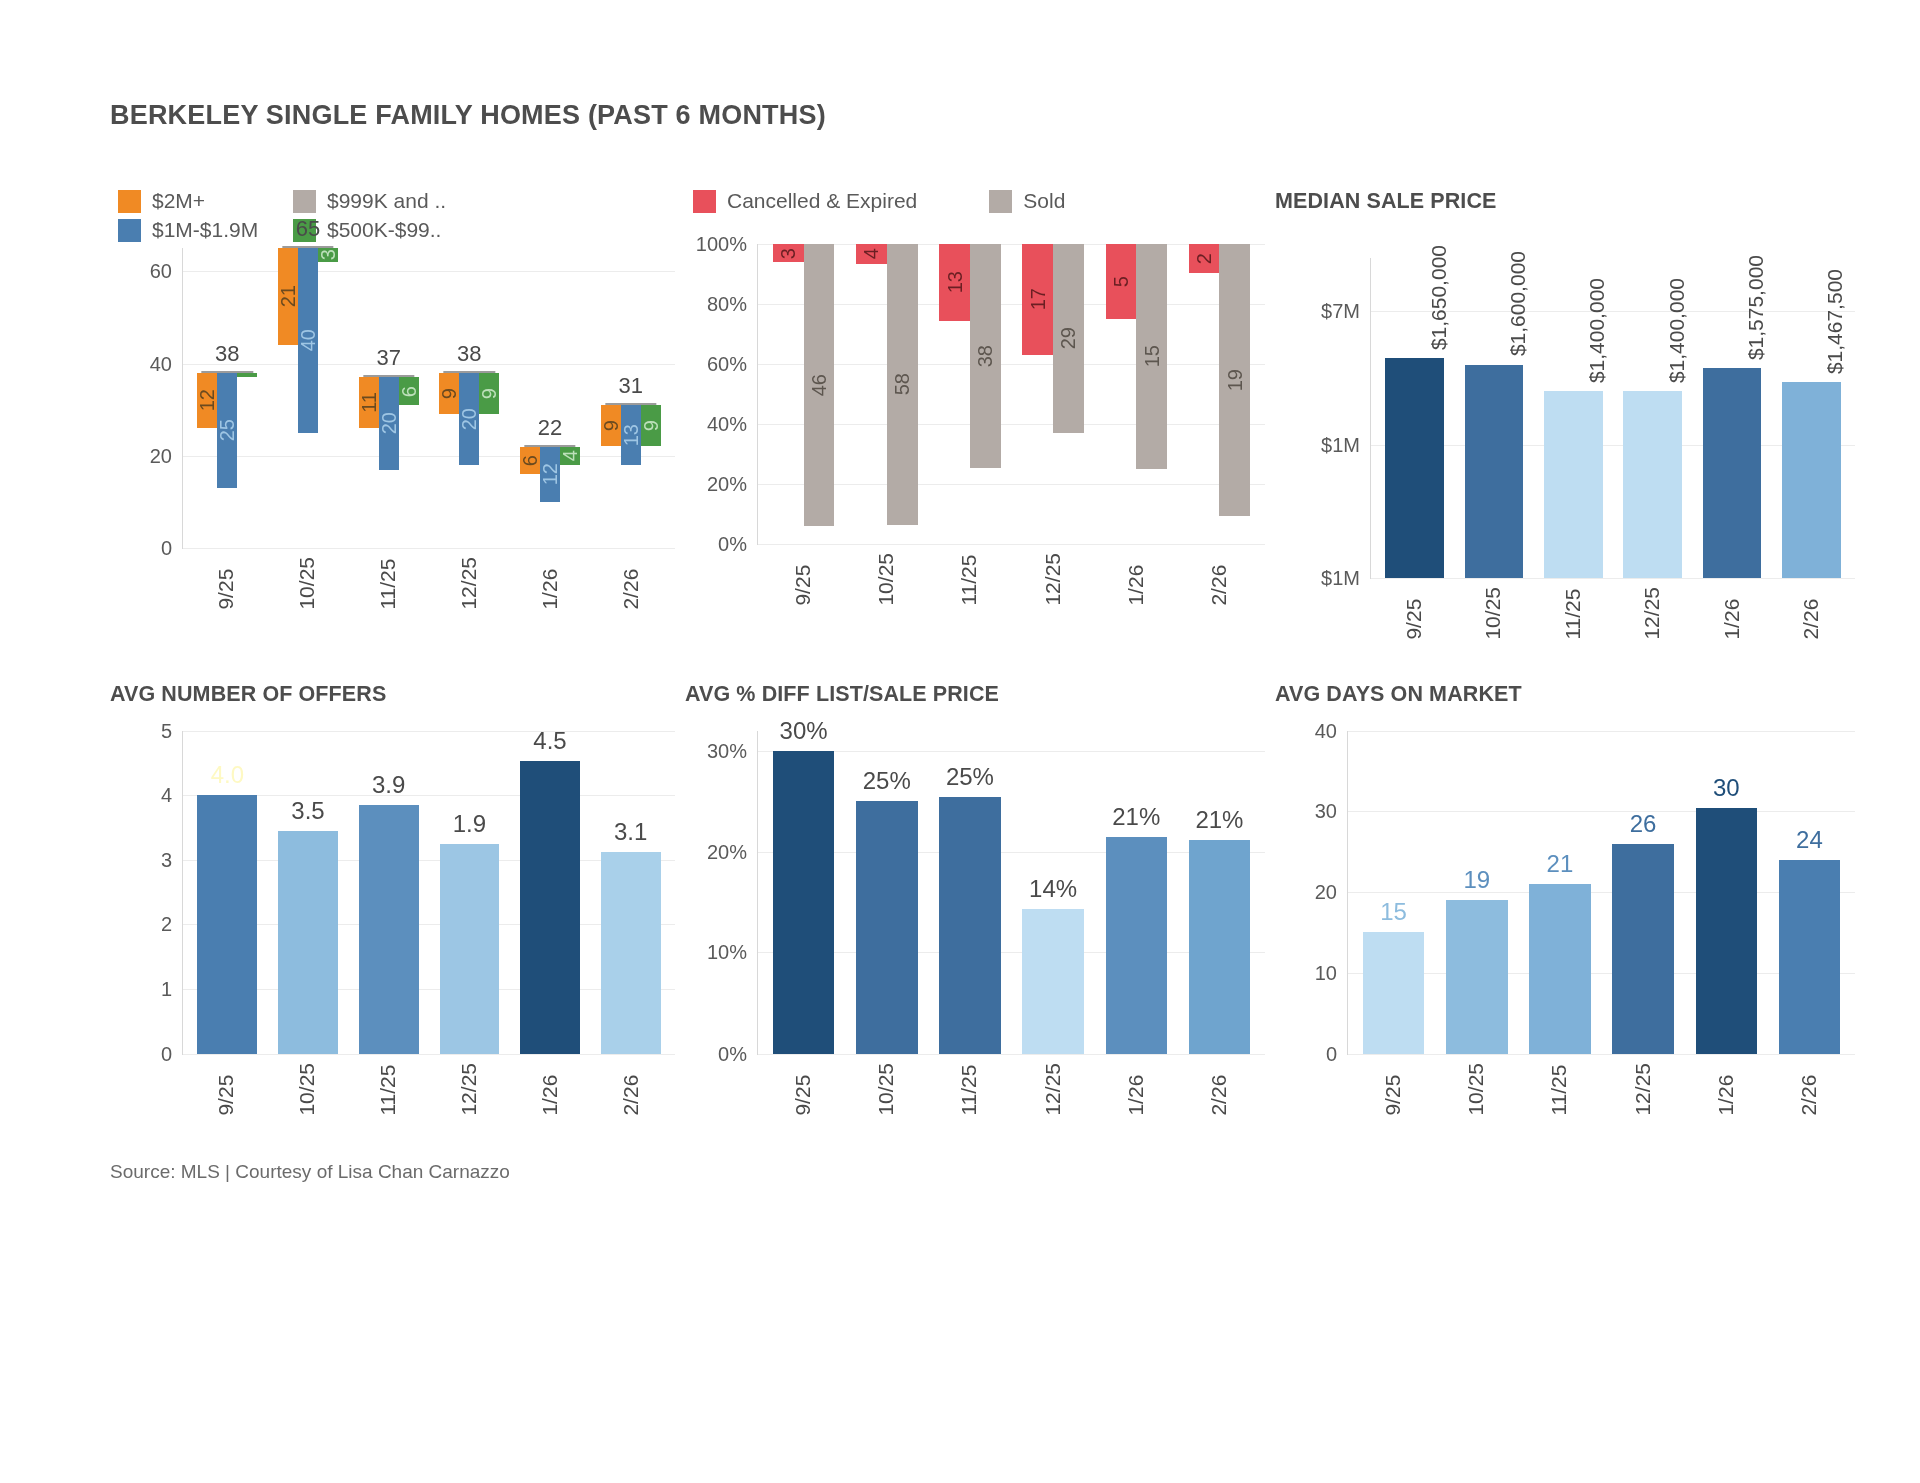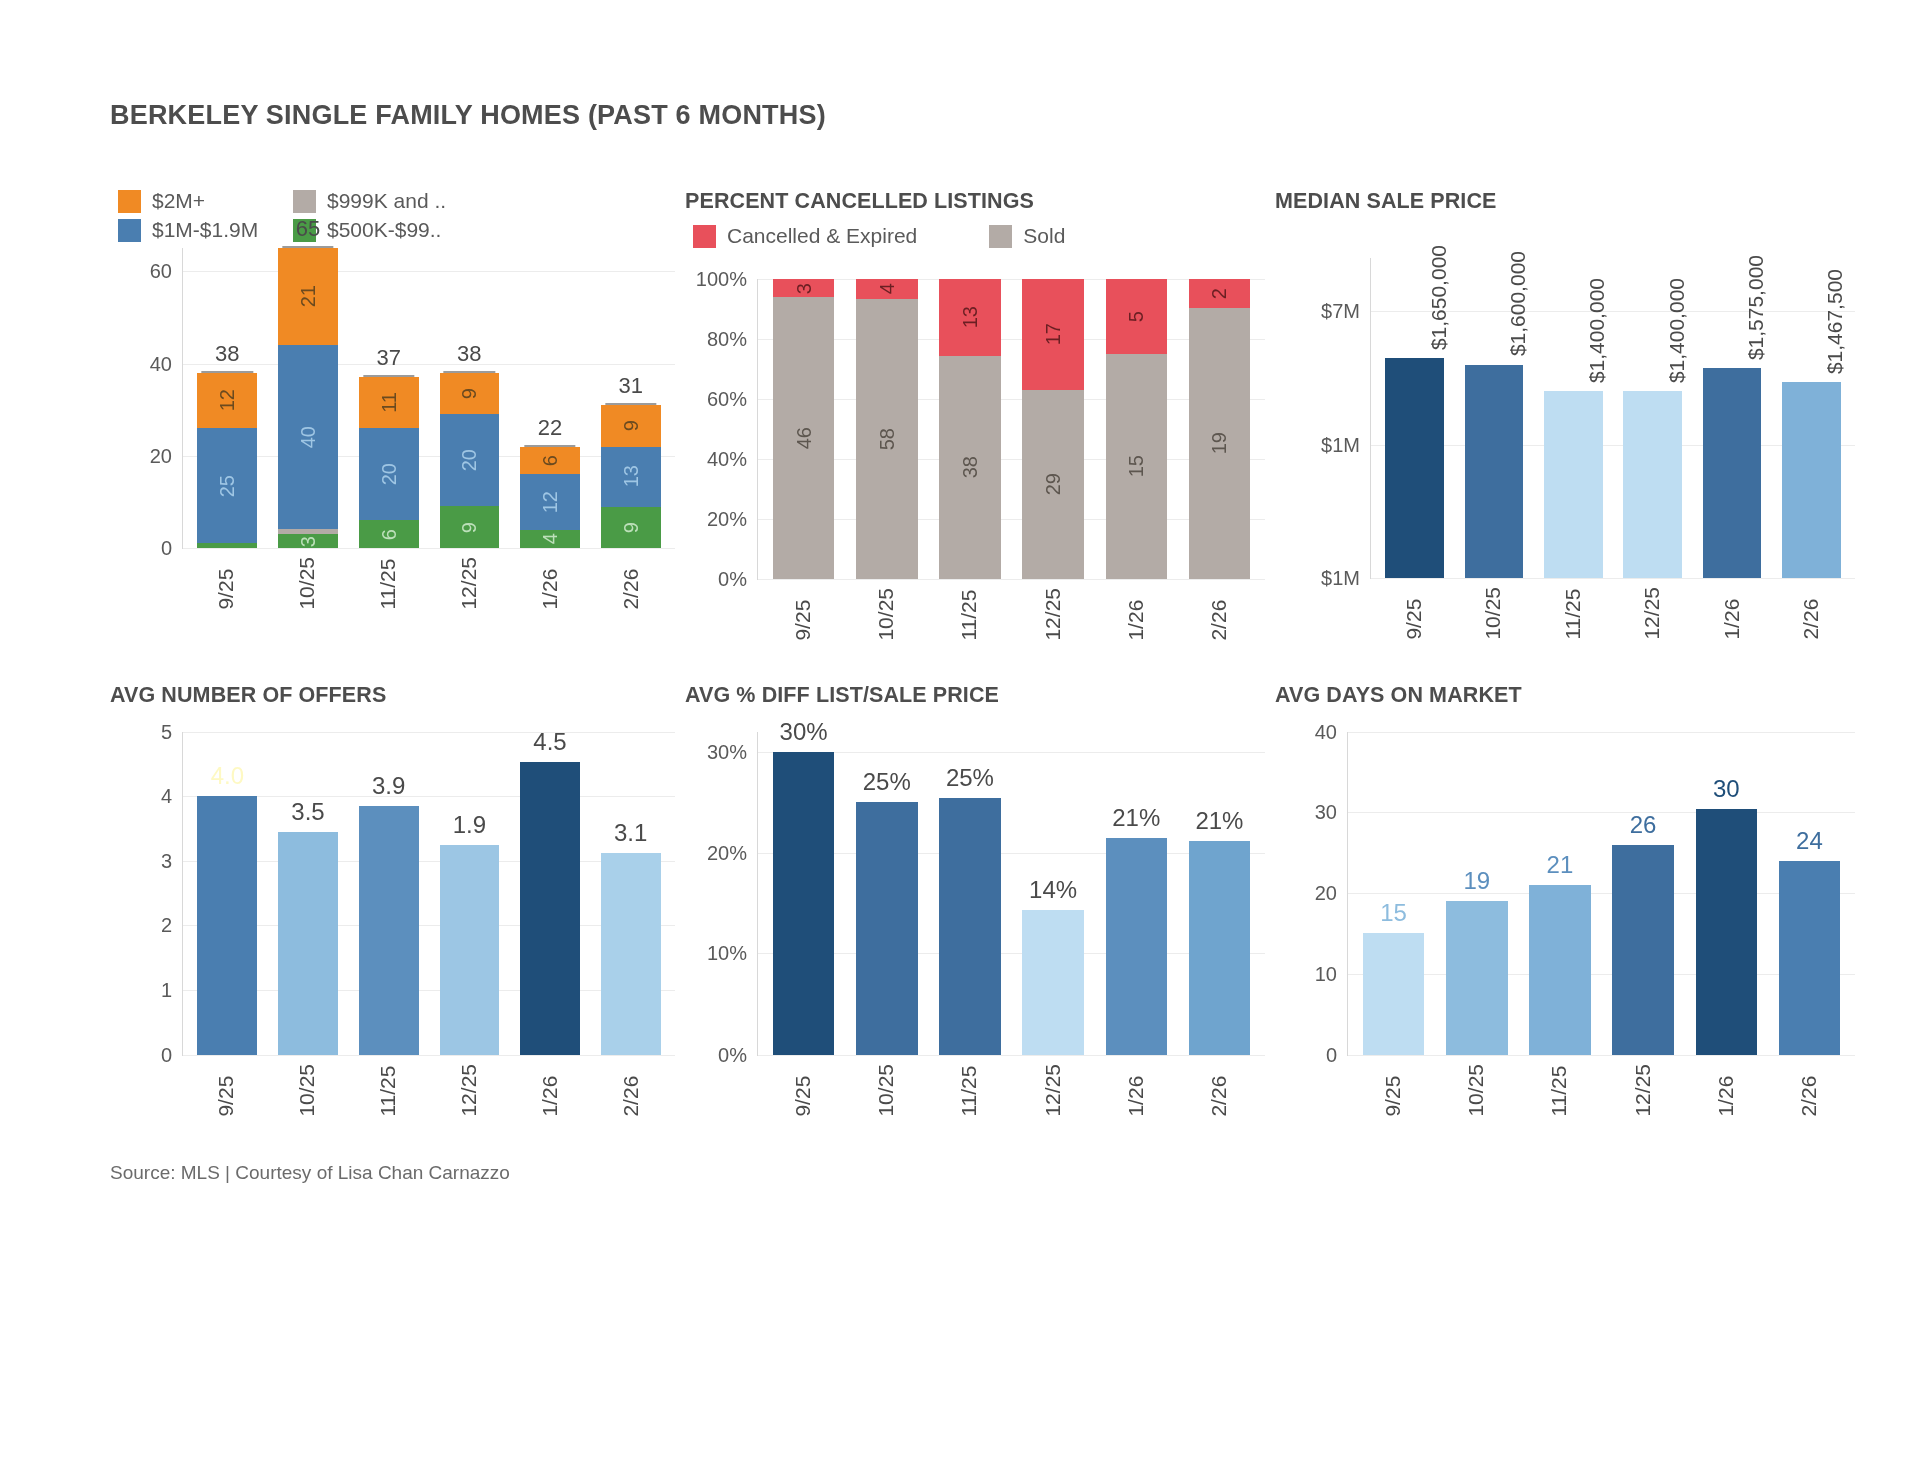--- a/index.html
+++ b/index.html
@@ -92,21 +92,21 @@
     position: relative;
     display: flex;
     flex-direction: column;
     justify-content: flex-end;
     align-items: center;
   }
   .bar {
     width: 74%;
     position: relative;
     display: flex;
-    flex-direction: column;
+    flex-direction: row;
     justify-content: flex-end;
   }
   .seg {
     width: 100%;
     position: relative;
     display: flex;
     align-items: center;
     justify-content: center;
     overflow: visible;
   }
@@ -349,21 +349,20 @@
         <div class="xtick">
             <span>1/26</span>
           </div>
         <div class="xtick">
             <span>2/26</span>
           </div>
       </div>
     </div>
 
     <div class="panel">
-      <div class="panel-title">PERCENT CANCELLED LISTINGS</div>
       <div class="legend single-row">
         <div class="legend-item">
           <span class="legend-swatch" style="background:#E8505B"></span>
           <span class="legend-label">Cancelled &amp; Expired</span>
         </div>
         <div class="legend-item">
           <span class="legend-swatch" style="background:#B3ABA6"></span>
           <span class="legend-label">Sold</span>
         </div>
       </div>

